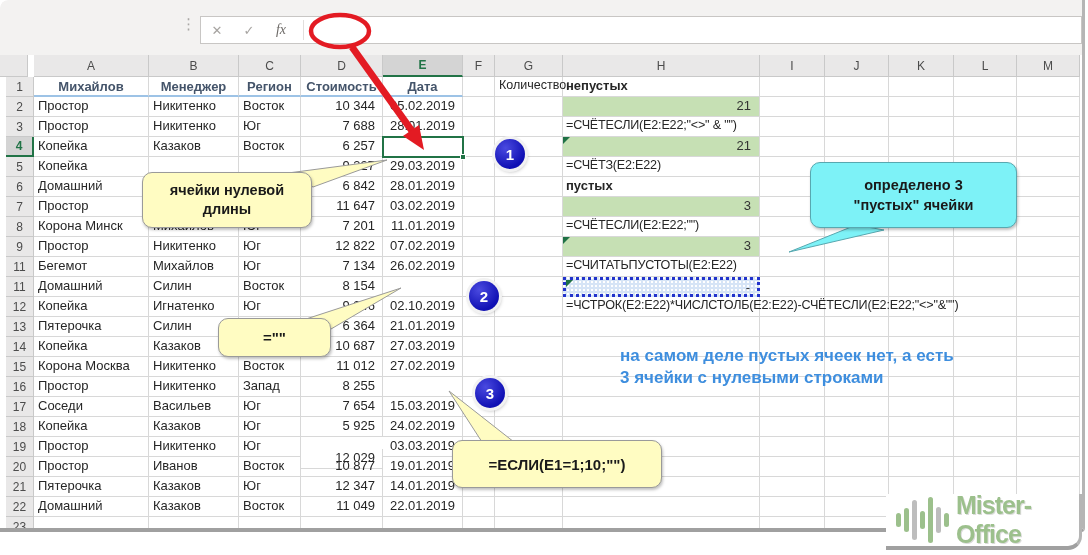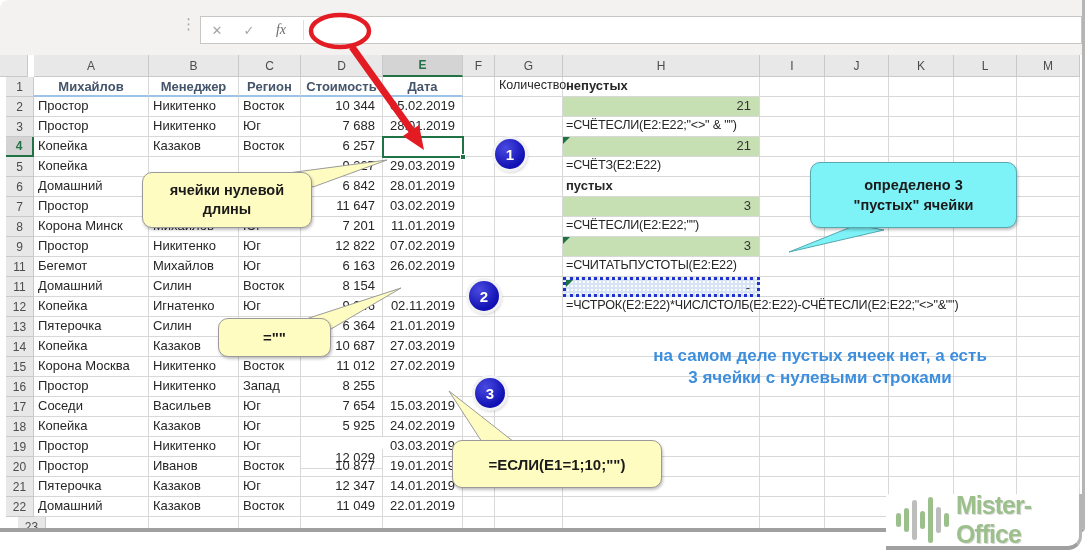--- a/index.html
+++ b/index.html
@@ -49,21 +49,21 @@
   .co-1 { left:142px; top:172px; width:170px; height:56px; font-size:14.5px; line-height:19px; }
   .co-2 { left:218px; top:318px; width:113px; height:39px; font-size:15px; }
   .co-3 { left:452px; top:440px; width:210px; height:48px; font-size:15px; }
   .co-cyan { left:810px; top:162px; width:207px; height:66px; font-size:14.5px; line-height:20px; }
 
   
   .badge { position:absolute; width:30px; height:30px; border-radius:50%; background:radial-gradient(circle at 35% 30%, #4a4ae0, #1010b4 70%); color:#fff; font-weight:bold; font-size:15px; display:flex; align-items:center; justify-content:center; box-shadow:0 0 0 3px #f2f2f2, 1px 2px 4px rgba(0,0,0,.45); z-index:7; }
   .b1 { left:495px; top:139px; } .b2 { left:469px; top:281px; } .b3 { left:475px; top:378px; }
 
   
-  .note { position:absolute; left:620px; top:345px; width:400px; text-align:center; color:#3e8ede; font-weight:bold; font-size:17px; line-height:22px; z-index:6; }
+  .note { position:absolute; left:620px; top:345px; width:400px; text-align:left; color:#3e8ede; font-weight:bold; font-size:17px; line-height:22px; z-index:6; }
 
   
   .logo { position:absolute; left:886px; top:494px; width:196px; height:56px; background:#fff; border-right:3px solid #b5b5b5; border-bottom:4px solid #a0a0a0; border-radius:0 0 14px 0; display:flex; align-items:center; padding-left:10px; z-index:8; }
   .eq { display:flex; align-items:center; gap:3px; margin-right:7px; }
   .eq i { display:block; width:5px; border-radius:3px; }
   .logo-text { font-weight:bold; font-size:25px; color:#9cc08c; letter-spacing:-1px; text-shadow:1px 1px 0 #dcdcdc; }
 </style>
 </head>
 <body>
 
@@ -110,21 +110,21 @@
       <div class="hcell rhcell" style="left: 6px; top: 262px; width: 28px; height: 20px;">13</div>
       <div class="hcell rhcell" style="left: 6px; top: 282px; width: 28px; height: 20px;">14</div>
       <div class="hcell rhcell" style="left: 6px; top: 302px; width: 28px; height: 20px;">15</div>
       <div class="hcell rhcell" style="left: 6px; top: 322px; width: 28px; height: 20px;">16</div>
       <div class="hcell rhcell" style="left: 6px; top: 342px; width: 28px; height: 20px;">17</div>
       <div class="hcell rhcell" style="left: 6px; top: 362px; width: 28px; height: 20px;">18</div>
       <div class="hcell rhcell" style="left: 6px; top: 382px; width: 28px; height: 20px;">19</div>
       <div class="hcell rhcell" style="left: 6px; top: 402px; width: 28px; height: 20px;">20</div>
       <div class="hcell rhcell" style="left: 6px; top: 422px; width: 28px; height: 20px;">21</div>
       <div class="hcell rhcell" style="left: 6px; top: 442px; width: 28px; height: 20px;">22</div>
-      <div class="hcell rhcell" style="left: 18px; top: 462px; width: 28px; height: 20px;">23</div>
+      <div class="hcell rhcell" style="left: 6px; top: 462px; width: 28px; height: 20px;">23</div>
       <div class="cell t-head" style="left: 34px; top: 22px; width: 115px; height: 20px;">Михайлов</div>
       <div class="cell t-head" style="left: 149px; top: 22px; width: 90px; height: 20px;">Менеджер</div>
       <div class="cell t-head" style="left: 239px; top: 22px; width: 62px; height: 20px;">Регион</div>
       <div class="cell t-head" style="left: 301px; top: 22px; width: 82px; height: 20px;">Стоимость</div>
       <div class="cell t-head" style="left: 383px; top: 22px; width: 80px; height: 20px;">Дата</div>
       <div class="cell" style="left: 463px; top: 22px; width: 32px; height: 20px;"></div>
       <div class="cell g-label" style="left: 495px; top: 22px; width: 68px; height: 20px;">Количество:</div>
       <div class="cell f-label" style="left: 563px; top: 22px; width: 197px; height: 20px;">непустых</div>
       <div class="cell" style="left: 760px; top: 22px; width: 65px; height: 20px;"></div>
       <div class="cell" style="left: 825px; top: 22px; width: 64px; height: 20px;"></div>
@@ -231,21 +231,21 @@
       <div class="cell" style="left: 495px; top: 182px; width: 68px; height: 20px;"></div>
       <div class="cell f-result" style="left: 563px; top: 182px; width: 197px; height: 20px;">3<i class="flagtri"></i></div>
       <div class="cell" style="left: 760px; top: 182px; width: 65px; height: 20px;"></div>
       <div class="cell" style="left: 825px; top: 182px; width: 64px; height: 20px;"></div>
       <div class="cell" style="left: 889px; top: 182px; width: 65px; height: 20px;"></div>
       <div class="cell" style="left: 954px; top: 182px; width: 63px; height: 20px;"></div>
       <div class="cell" style="left: 1017px; top: 182px; width: 63px; height: 20px;"></div>
       <div class="cell" style="left: 34px; top: 202px; width: 115px; height: 20px;">Бегемот</div>
       <div class="cell" style="left: 149px; top: 202px; width: 90px; height: 20px;">Михайлов</div>
       <div class="cell" style="left: 239px; top: 202px; width: 62px; height: 20px;">Юг</div>
-      <div class="cell t-num" style="left: 301px; top: 202px; width: 82px; height: 20px;">6 163</div>
+      <div class="cell t-num" style="left: 301px; top: 202px; width: 82px; height: 20px;">7 134</div>
       <div class="cell t-date" style="left: 383px; top: 202px; width: 80px; height: 20px;">26.02.2019</div>
       <div class="cell" style="left: 463px; top: 202px; width: 32px; height: 20px;"></div>
       <div class="cell" style="left: 495px; top: 202px; width: 68px; height: 20px;"></div>
       <div class="cell f-formula" style="left: 563px; top: 202px; width: 197px; height: 20px;">=СЧИТАТЬПУСТОТЫ(E2:E22)</div>
       <div class="cell" style="left: 760px; top: 202px; width: 65px; height: 20px;"></div>
       <div class="cell" style="left: 825px; top: 202px; width: 64px; height: 20px;"></div>
       <div class="cell" style="left: 889px; top: 202px; width: 65px; height: 20px;"></div>
       <div class="cell" style="left: 954px; top: 202px; width: 63px; height: 20px;"></div>
       <div class="cell" style="left: 1017px; top: 202px; width: 63px; height: 20px;"></div>
       <div class="cell" style="left: 34px; top: 222px; width: 115px; height: 20px;">Домашний</div>
@@ -258,21 +258,21 @@
       <div class="cell marching" style="left: 563px; top: 222px; width: 197px; height: 20px;">-<i class="flagtri"></i></div>
       <div class="cell" style="left: 760px; top: 222px; width: 65px; height: 20px;"></div>
       <div class="cell" style="left: 825px; top: 222px; width: 64px; height: 20px;"></div>
       <div class="cell" style="left: 889px; top: 222px; width: 65px; height: 20px;"></div>
       <div class="cell" style="left: 954px; top: 222px; width: 63px; height: 20px;"></div>
       <div class="cell" style="left: 1017px; top: 222px; width: 63px; height: 20px;"></div>
       <div class="cell" style="left: 34px; top: 242px; width: 115px; height: 20px;">Копейка</div>
       <div class="cell" style="left: 149px; top: 242px; width: 90px; height: 20px;">Игнатенко</div>
       <div class="cell" style="left: 239px; top: 242px; width: 62px; height: 20px;">Юг</div>
       <div class="cell t-num" style="left: 301px; top: 242px; width: 82px; height: 20px;">9 346</div>
-      <div class="cell t-date" style="left: 383px; top: 242px; width: 80px; height: 20px;">02.11.2019</div>
+      <div class="cell t-date" style="left: 383px; top: 242px; width: 80px; height: 20px;">02.10.2019</div>
       <div class="cell" style="left: 463px; top: 242px; width: 32px; height: 20px;"></div>
       <div class="cell" style="left: 495px; top: 242px; width: 68px; height: 20px;"></div>
       <div class="cell f-formula" style="left: 563px; top: 242px; width: 197px; height: 20px;">=ЧСТРОК(E2:E22)*ЧИСЛСТОЛБ(E2:E22)-СЧЁТЕСЛИ(E2:E22;"&lt;&gt;"&amp;"")</div>
       <div class="cell" style="left: 760px; top: 242px; width: 65px; height: 20px;"></div>
       <div class="cell" style="left: 825px; top: 242px; width: 64px; height: 20px;"></div>
       <div class="cell" style="left: 889px; top: 242px; width: 65px; height: 20px;"></div>
       <div class="cell" style="left: 954px; top: 242px; width: 63px; height: 20px;"></div>
       <div class="cell" style="left: 1017px; top: 242px; width: 63px; height: 20px;"></div>
       <div class="cell" style="left: 34px; top: 262px; width: 115px; height: 20px;">Пятерочка</div>
       <div class="cell" style="left: 149px; top: 262px; width: 90px; height: 20px;">Силин</div>

